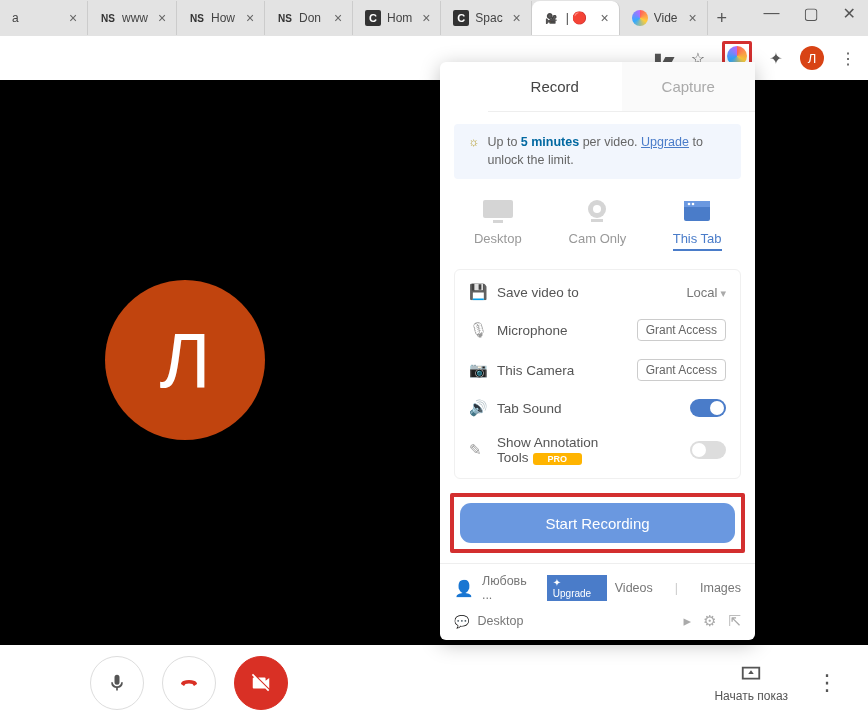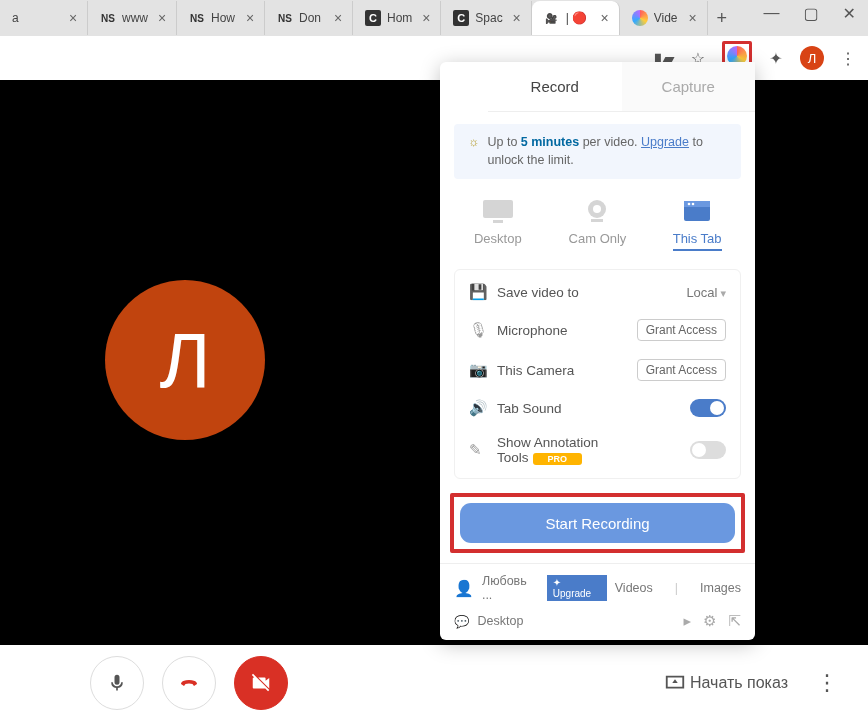--- a/index.html
+++ b/index.html
@@ -29,21 +29,21 @@
   
   .video-area { position: absolute; top: 80px; left: 0; right: 0; bottom: 75px; background: #000; }
   .big-avatar { width: 160px; height: 160px; border-radius: 50%; background: #c1440e; color: #fff; display: flex; align-items: center; justify-content: center; font-size: 78px; font-weight: 400; position: absolute; top: 200px; left: 105px; }
 
   
   .bottom-bar { position: absolute; bottom: 0; left: 0; right: 0; height: 75px; background: #fff; display: flex; align-items: center; padding: 0 30px; }
   .call-controls { display: flex; gap: 18px; margin-left: 60px; }
   .call-btn { width: 54px; height: 54px; border-radius: 50%; border: 1px solid #ddd; display: flex; align-items: center; justify-content: center; font-size: 22px; background: #fff; }
   .call-btn.red { background: #d93025; border-color: #d93025; color: #fff; }
   .spacer { flex: 1; }
-  .present { display: flex; flex-direction: row; align-items: center; gap: 4px; color: #555; font-size: 16px; }
+  .present { display: flex; flex-direction: column; align-items: center; gap: 4px; color: #555; font-size: 12px; }
   .more-btn { margin-left: 28px; font-size: 22px; color: #555; }
 
   
   .side-avatar { position: absolute; top: 88px; right: 10px; display: flex; align-items: center; gap: 6px; }
   .side-avatar .avatar-pill { width: 32px; height: 32px; font-size: 16px; }
   .side-text { font-size: 13px; color: #555; }
   .green-dots { color: #34a853; font-size: 18px; letter-spacing: 2px; }
 
   
   .popup { position: absolute; top: 62px; left: 440px; width: 315px; background: #fff; border-radius: 6px; box-shadow: 0 4px 20px rgba(0,0,0,.25); display: flex; flex-direction: column; }

